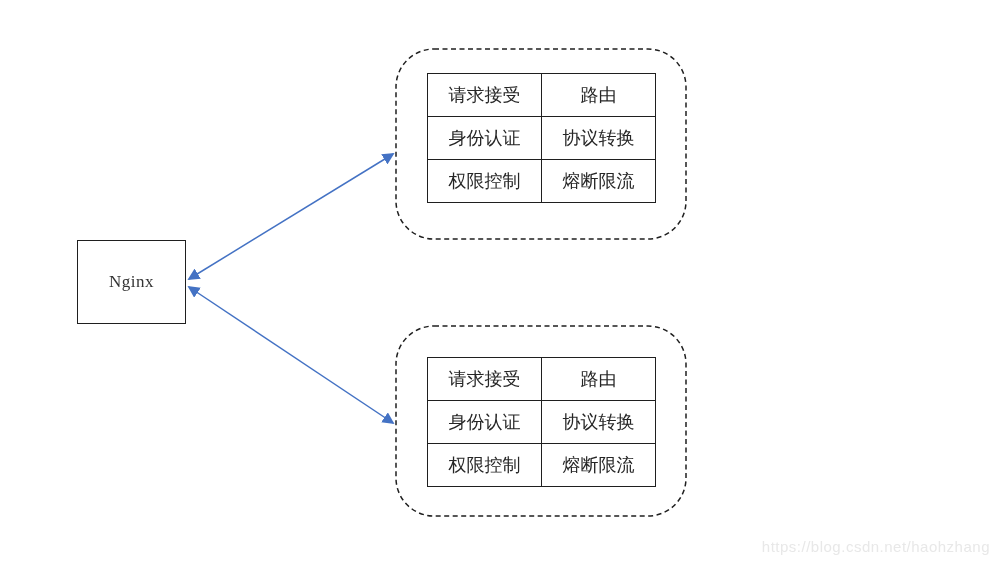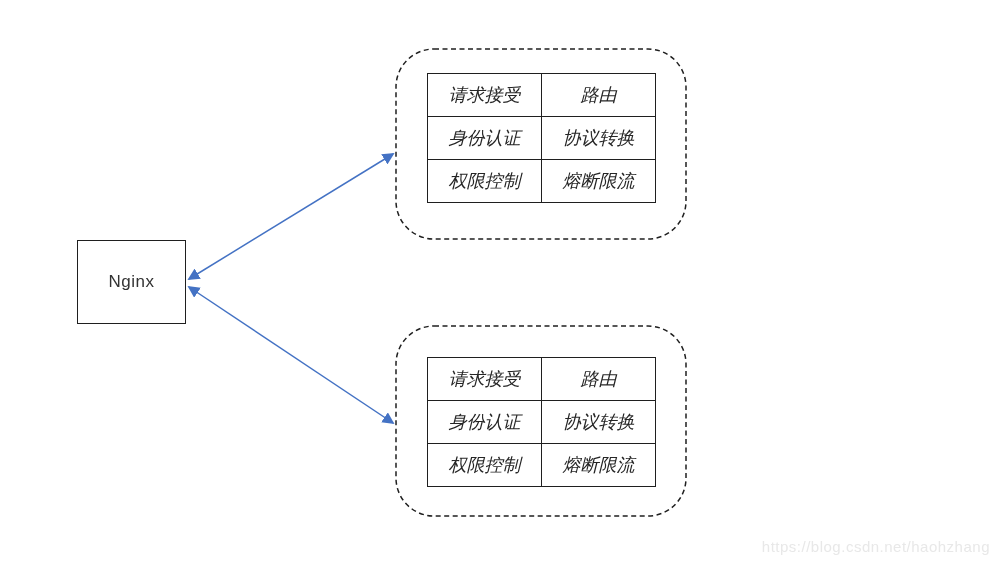--- a/index.html
+++ b/index.html
@@ -26,32 +26,32 @@
     left: 77px;
     top: 240px;
     width: 109px;
     height: 84px;
     border: 1.5px solid #1f1f1f;
     box-sizing: border-box;
     background: #ffffff;
     display: flex;
     align-items: center;
     justify-content: center;
+    font-family: Liberation Serif, serif;
   }
   .nginx-box span {
     font-size: 17px;
     color: #333333;
     letter-spacing: 0.5px;
   }
   .gateway {
     position: absolute;
     left: 395px;
     width: 292px;
     height: 192px;
-    font-style: italic;
   }
   .gateway .dash-rect {
     position: absolute;
     left: 0;
     top: 0;
   }
   .gw-table {
     position: absolute;
     left: 32px;
     border-collapse: collapse;

